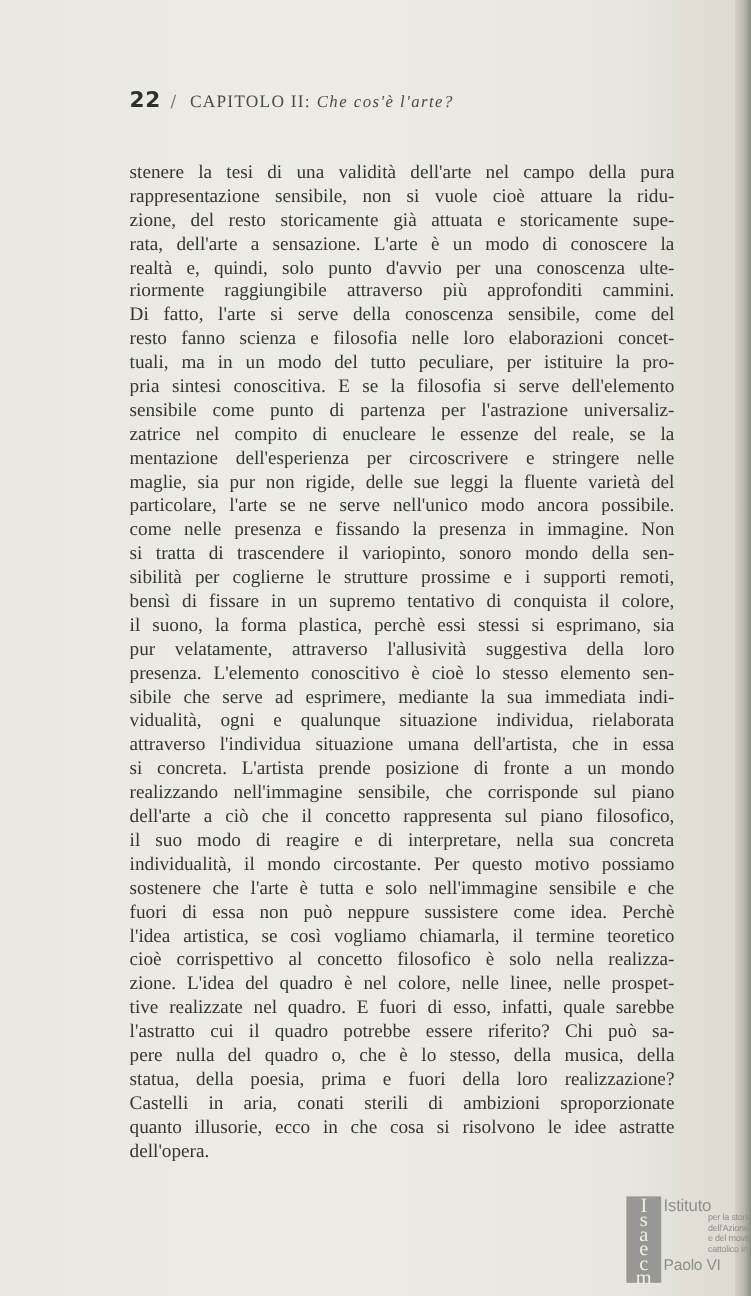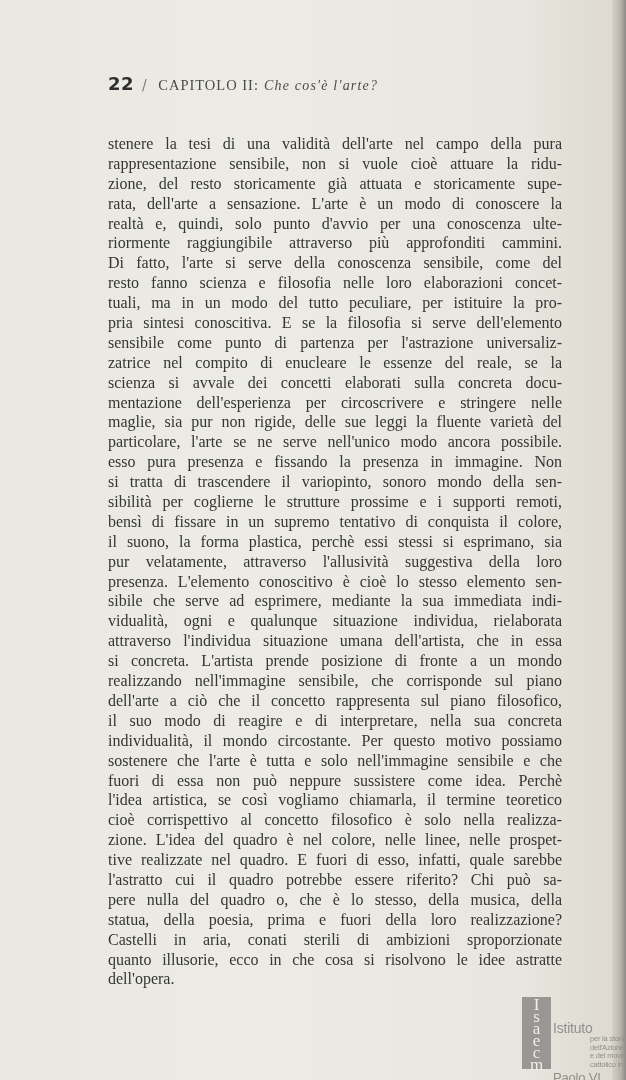--- a/index.html
+++ b/index.html
@@ -47,21 +47,21 @@
       position: absolute; left: 0; top: 0; width: 29px; height: 72px;
       color: #f0eee8; font-family: "Liberation Serif", serif; font-size: 17px; line-height: 16px;
       text-align: center;
     }
     .logo-letters span { display: block; }
     .logo-text {
       position: absolute; left: 31px; top: 0; width: 72px;
       color: #8f8f8b; font-family: "Liberation Sans", sans-serif;
       font-size: 7.5px; line-height: 8.5px; letter-spacing: -0.2px;
     }
-    .logo-text .big { font-size: 14px; line-height: 14px; display: block; margin-top: 24px; }
+    .logo-text .big { font-size: 14px; line-height: 14px; display: block; }
     .logo-text .small { display: block; white-space: nowrap; padding-left: 37px; }
     .logo-text .paolo { font-size: 13px; line-height: 13px; display: block; margin-top: 2px; }
   </style>
 </head>
 <body>
 
 <div class="page"></div>
 <div class="edge"></div>
 
 <div class="header">
@@ -76,25 +76,24 @@
     <span class="line">zione, del resto storicamente già attuata e storicamente supe-</span>
     <span class="line">rata, dell'arte a sensazione. L'arte è un modo di conoscere la</span>
     <span class="line">realtà e, quindi, solo punto d'avvio per una conoscenza ulte-</span>
     <span class="line">riormente raggiungibile attraverso più approfonditi cammini.</span>
     <span class="line">Di fatto, l'arte si serve della conoscenza sensibile, come del</span>
     <span class="line">resto fanno scienza e filosofia nelle loro elaborazioni concet-</span>
     <span class="line">tuali, ma in un modo del tutto peculiare, per istituire la pro-</span>
     <span class="line">pria sintesi conoscitiva. E se la filosofia si serve dell'elemento</span>
     <span class="line">sensibile come punto di partenza per l'astrazione universaliz-</span>
     <span class="line">zatrice nel compito di enucleare le essenze del reale, se la</span>
-    <span class="line">scienza si avvale dei concetti elaborati sulla concreta docu-</span>
     <span class="line">mentazione dell'esperienza per circoscrivere e stringere nelle</span>
     <span class="line">maglie, sia pur non rigide, delle sue leggi la fluente varietà del</span>
     <span class="line">particolare, l'arte se ne serve nell'unico modo ancora possibile.</span>
-    <span class="line">esso pura presenza e fissando la presenza in immagine. Non</span>
+    <span class="line">come nelle presenza e fissando la presenza in immagine. Non</span>
     <span class="line">si tratta di trascendere il variopinto, sonoro mondo della sen-</span>
     <span class="line">sibilità per coglierne le strutture prossime e i supporti remoti,</span>
     <span class="line">bensì di fissare in un supremo tentativo di conquista il colore,</span>
     <span class="line">il suono, la forma plastica, perchè essi stessi si esprimano, sia</span>
     <span class="line">pur velatamente, attraverso l'allusività suggestiva della loro</span>
     <span class="line">presenza. L'elemento conoscitivo è cioè lo stesso elemento sen-</span>
     <span class="line">sibile che serve ad esprimere, mediante la sua immediata indi-</span>
     <span class="line">vidualità, ogni e qualunque situazione individua, rielaborata</span>
     <span class="line">attraverso l'individua situazione umana dell'artista, che in essa</span>
     <span class="line">si concreta. L'artista prende posizione di fronte a un mondo</span>

